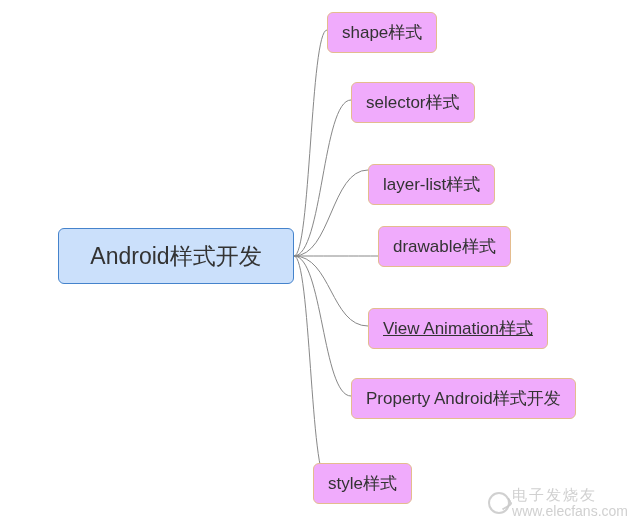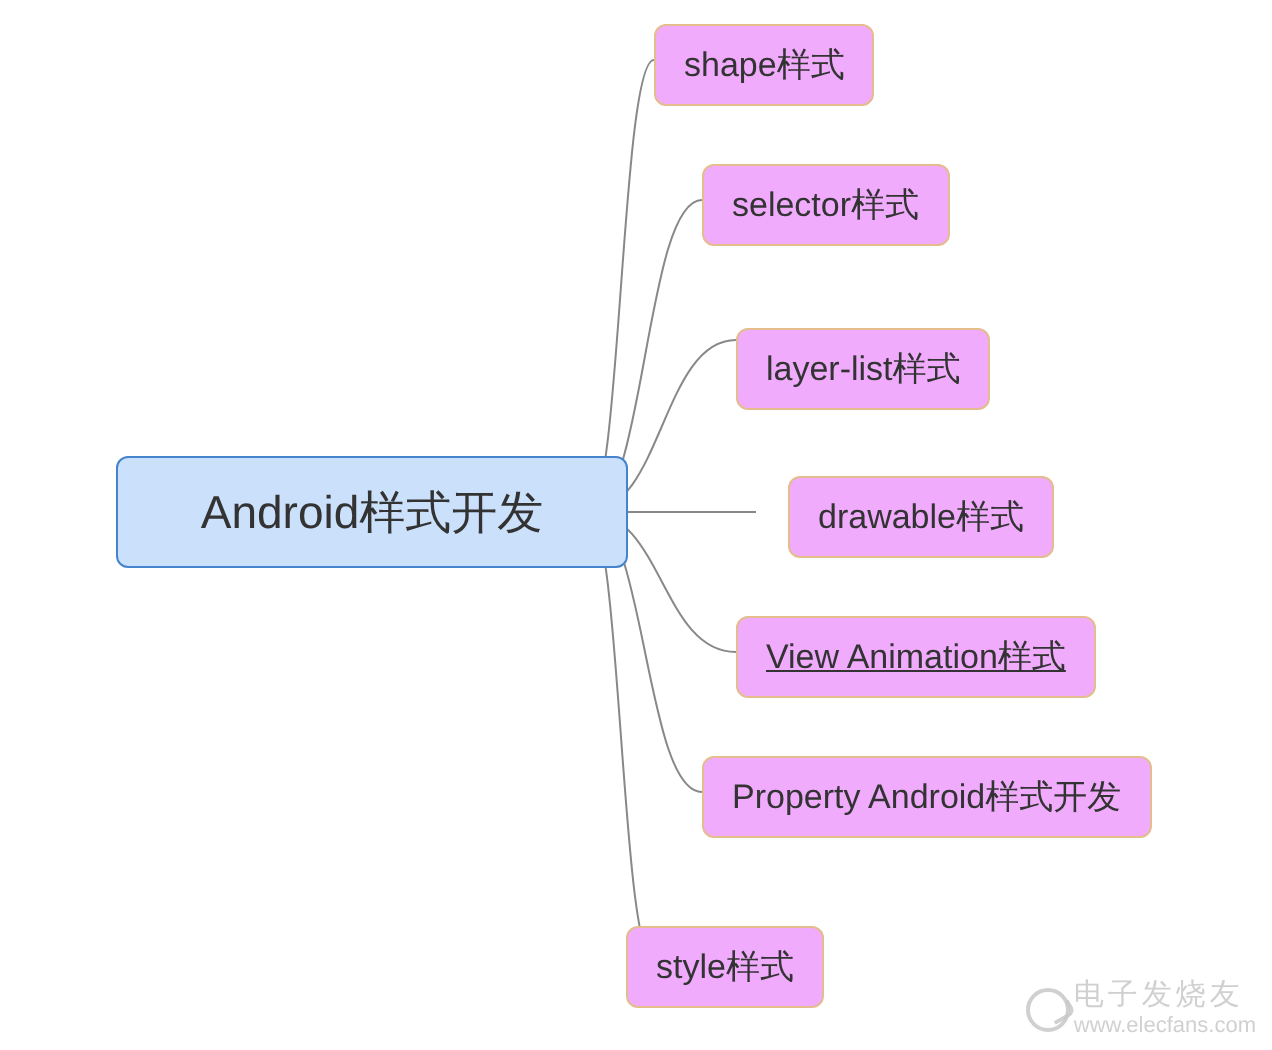--- a/index.html
+++ b/index.html
@@ -12,21 +12,21 @@
       height: 525px;
       background: #ffffff;
       font-family: Arial, "Microsoft YaHei", sans-serif;
       position: relative;
       overflow: hidden;
     }
     .root-node {
       position: absolute;
       left: 58px;
       top: 228px;
-      width: 256px;
+      width: 236px;
       height: 56px;
       background: #cbe0fb;
       border: 1px solid #4583cc;
       border-radius: 6px;
       display: flex;
       align-items: center;
       justify-content: center;
       font-size: 23px;
       color: #333;
     }
@@ -73,21 +73,21 @@
       display: flex;
       flex-direction: column;
       line-height: 1.1;
     }
     .wm-text .main {
       font-size: 15px;
       letter-spacing: 2px;
       font-family: "Microsoft YaHei", sans-serif;
     }
     .wm-text .sub {
-      font-size: 11px;
+      font-size: 14px;
     }
     svg.connectors {
       position: absolute;
       left: 0;
       top: 0;
       width: 636px;
       height: 525px;
       pointer-events: none;
     }
     svg.connectors path {
@@ -110,21 +110,21 @@
   </svg>
 
 <div class="root-node">
   <span>Android样式开发</span>
 </div>
 
 <div id="children-container">
     <div class="child-node" style="left: 327px; top: 12px;"><span>shape样式</span></div>
     <div class="child-node" style="left: 351px; top: 82px;"><span>selector样式</span></div>
     <div class="child-node" style="left: 368px; top: 164px; text-align: right;"><span>layer-list样式</span></div>
-    <div class="child-node" style="left: 378px; top: 238px; margin-left: 16px;"><span>drawable样式</span></div>
+    <div class="child-node" style="left: 378px; top: 226px;"><span>drawable样式</span></div>
     <div class="child-node" style="left: 368px; top: 308px; text-decoration: underline;"><span>View Animation样式</span></div>
     <div class="child-node" style="left: 351px; top: 378px;"><span>Property Android样式开发</span></div>
     <div class="child-node" style="left: 313px; top: 463px;"><span>style样式</span></div>
   </div>
 
 <div class="watermark">
   <div class="logo-circle"></div>
   <div class="wm-text">
     <span class="main">电子发烧友</span>
     <span class="sub">www.elecfans.com</span>

